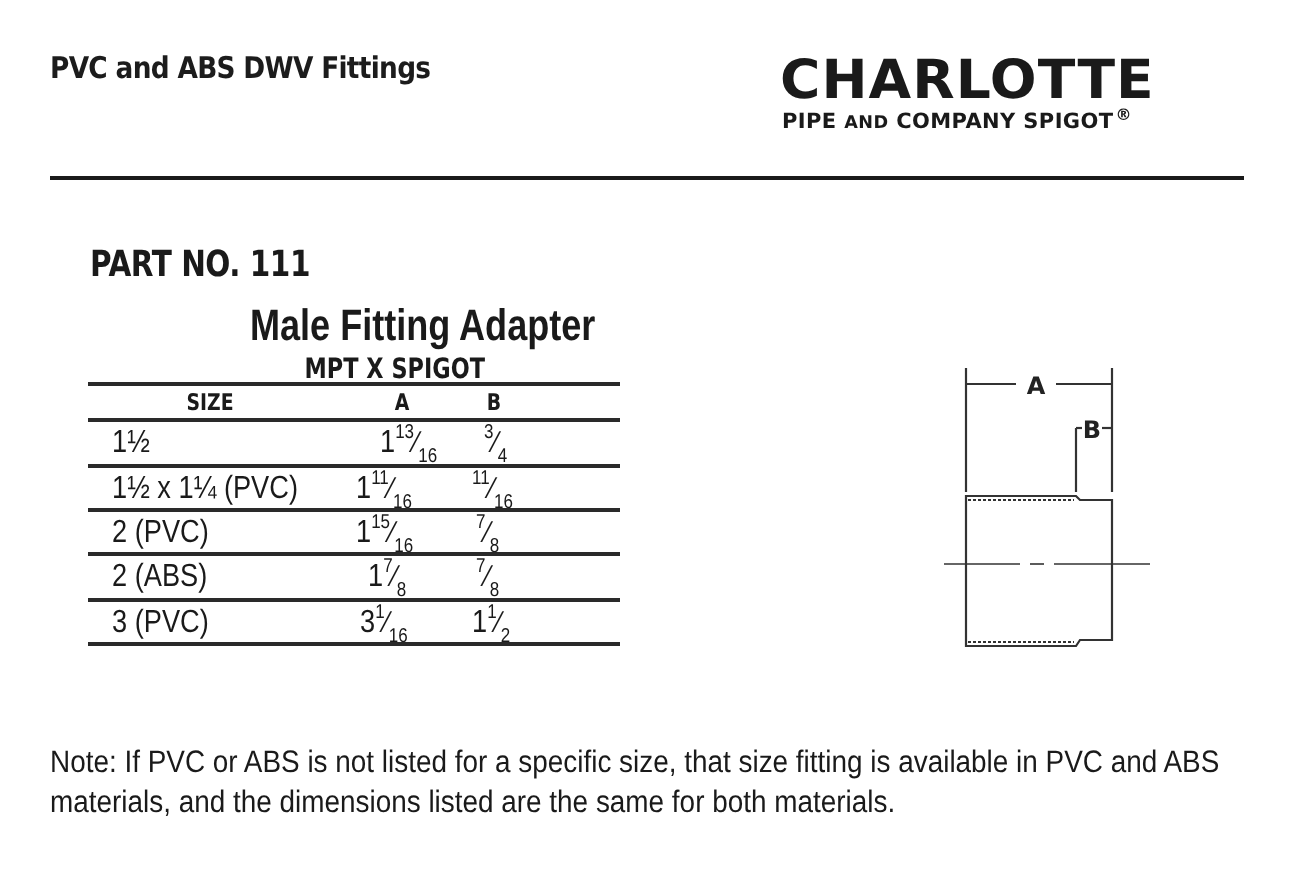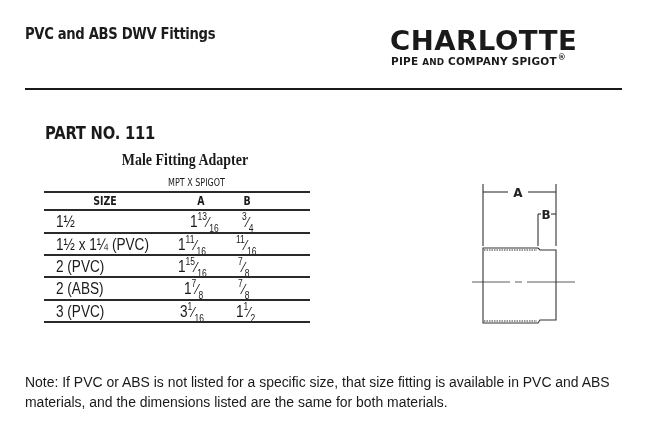--- a/index.html
+++ b/index.html
@@ -5,23 +5,23 @@
   html, body { margin: 0; padding: 0; background: #ffffff; }
   body { width: 650px; height: 435px; position: relative; overflow: hidden; color: #1a1a1a; }
   .abs { position: absolute; }
   #doc-title { left: 25px; top: 25px; font-family: "DejaVu Sans", sans-serif; font-size: 15px; font-weight: bold; letter-spacing: -0.4px; transform: scaleX(0.88); transform-origin: left top; color: #1c1c1c; }
   #logo-main { left: 390px; top: 26px; font-family: "DejaVu Sans", sans-serif; font-size: 27px; font-weight: bold; letter-spacing: 0.5px; transform: scaleX(1.02); transform-origin: left top; color: #1a1a1a; line-height: 30px; }
   #logo-sub { left: 391px; top: 55px; font-family: "DejaVu Sans", sans-serif; font-size: 10.5px; font-weight: bold; letter-spacing: 0.2px; color: #1a1a1a; white-space: nowrap; }
   #logo-sub .small { font-size: 8.8px; }
   #logo-sub sup { font-size: 8px; vertical-align: top; position: relative; top: -2px; margin-left: 1px; }
   #top-rule { left: 25px; top: 88px; width: 597px; height: 2px; background: #1a1a1a; }
   #part-no { left: 45px; top: 122px; font-family: "DejaVu Sans", sans-serif; font-size: 18px; font-weight: bold; transform: scaleX(0.82); transform-origin: left top; letter-spacing: -0.3px; }
-  #fitting-name { left: 32px; width: 266px; top: 150px; text-align: center; font-family: Liberation Serif, serif; font-size: 17px; font-weight: bold; }
+  #fitting-name { left: 58px; width: 266px; top: 150px; text-align: center; font-family: Liberation Sans, sans-serif; font-size: 22px; font-weight: bold; }
   #fitting-name span { display: inline-block; transform: scaleX(0.82); margin-left: 40px; }
-  #fitting-sub { left: 44px; width: 266px; top: 177px; text-align: center; font-family: "DejaVu Sans", sans-serif; font-size: 10px; font-weight: normal; }
+  #fitting-sub { left: 44px; width: 266px; top: 177px; text-align: center; font-family: "DejaVu Sans", sans-serif; font-size: 14px; font-weight: bold; }
   #fitting-sub span { display: inline-block; transform: scaleX(0.8); margin-left: 40px; }
   .hline { position: absolute; left: 44px; width: 266px; height: 1.6px; background: #2a2a2a; }
   .hdr { position: absolute; top: 194px; font-family: "DejaVu Sans", sans-serif; font-size: 11.5px; font-weight: bold; transform: scaleX(0.82); transform-origin: center top; text-align: center; }
   .cell { position: absolute; font-family: "Liberation Sans", sans-serif; font-size: 16px; color: #1a1a1a; white-space: nowrap; transform: scaleX(0.85); transform-origin: left top; line-height: 20px; }
   .cell sup, .cell sub { font-size: 10px; line-height: 0; }
   .cell sup { position: relative; top: -1px; vertical-align: super; }
   .cell sub { position: relative; top: 1px; vertical-align: sub; }
   .frac-slash { font-size: 15px; }
   #note { left: 25px; top: 372px; width: 610px; font-family: "Liberation Sans", sans-serif; font-size: 15.5px; line-height: 20px; color: #1a1a1a; transform: scaleX(0.9); transform-origin: left top; width: 680px; }
   #diagram { left: 470px; top: 178px; width: 110px; height: 160px; }

